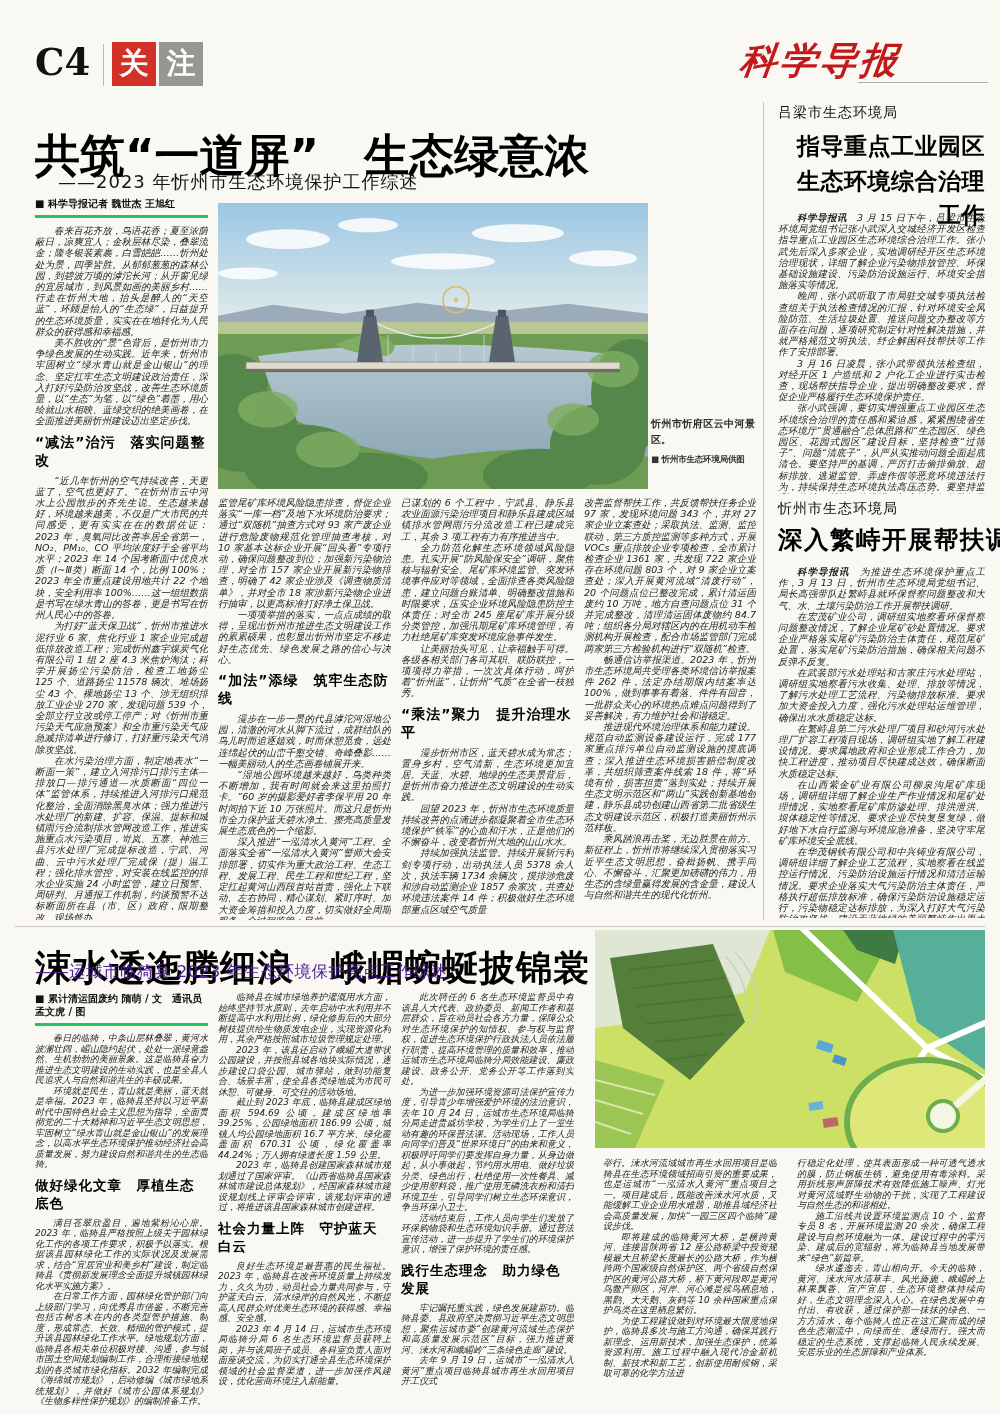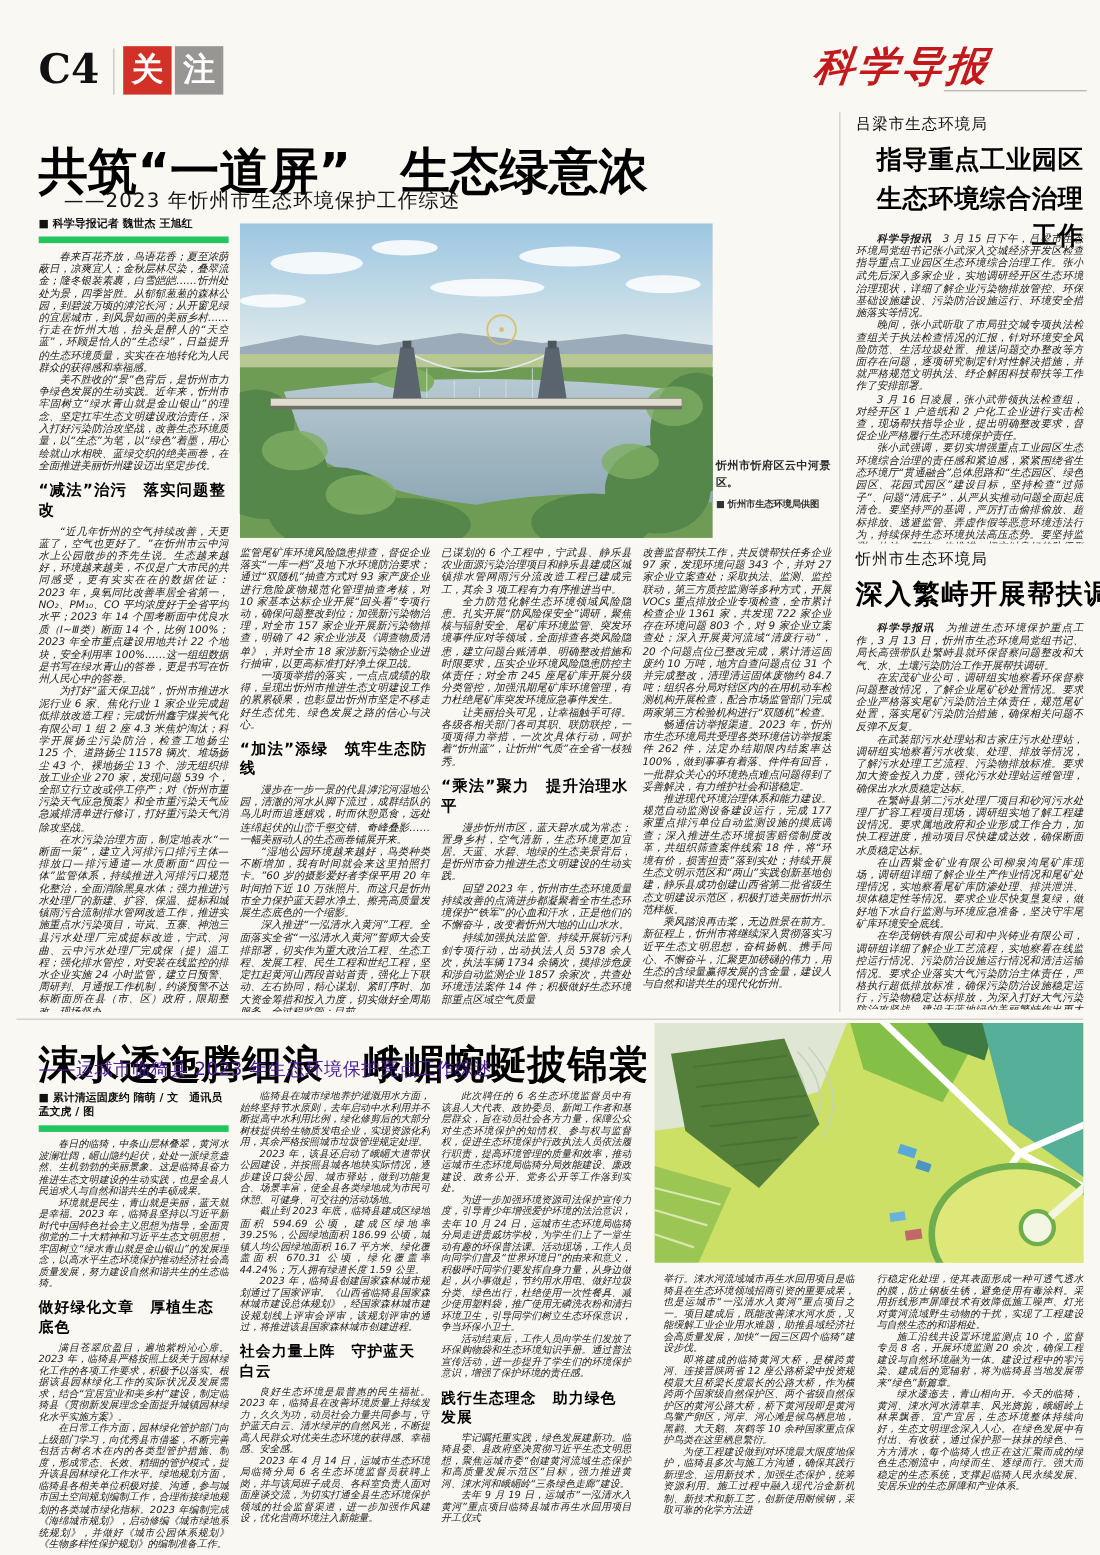--- a/index.html
+++ b/index.html
@@ -20,21 +20,21 @@
   .meta-rule{left:858px;top:82px;width:130px;height:1px;background:#aaa;}
 
   
   .main-hl{left:35px;top:99px;width:724px;font-size:45px;font-weight:900;color:#000;
            letter-spacing:0px;line-height:1.2;white-space:nowrap;}
   .main-sub{left:58px;top:170px;font-size:18px;color:#151515;letter-spacing:1px;}
   .col{position:absolute;overflow:hidden;}
   .bp{margin:0;font-size:9.5px;line-height:11.2px;text-align:justify;text-indent:2em;color:#212121;font-style:italic;}
   .bp.noind{text-indent:0;}
   .sec-h{margin:7px 0 5px;font-size:14px;font-weight:bold;color:#000;letter-spacing:1px;}
-  .byline{margin:0 0 7px;font-size:10px;font-weight:bold;color:#111;border-bottom:6px solid #22c55e;
+  .byline{margin:0 0 7px;font-size:10px;font-weight:bold;color:#111;border-bottom:3px solid #22c55e;
           padding-bottom:5px;text-indent:0;line-height:13px;}
   .dense .bp{font-size:9px;line-height:10.5px;}
   .dense .sec-h{font-size:13.5px;}
 
   .photo-frame{left:218px;top:203px;width:430px;height:286px;}
   .photo-frame svg{display:block;width:100%;height:100%;}
   .caption{left:651px;top:416px;width:104px;font-size:10px;font-weight:bold;color:#2a2a2a;
            line-height:16px;text-align:justify;}
   .caption .credit{display:block;margin-top:3px;font-size:8.5px;color:#333;letter-spacing:-0.2px;}
 
@@ -236,21 +236,21 @@
       <rect x="214" y="172" width="14" height="8" fill="#69b2dd" transform="rotate(-8 221 176)"></rect>
     </svg>
   </div>
 
   <div class="col dense" style="left:35px;top:992px;width:173px;height:416px;">
       <p class="byline">■ 累计清运固废约 隋萌 / 文　通讯员 孟文虎 / 图</p>
       <p class="bp">春日的临猗，中条山层林叠翠，黄河水波澜壮阔，嵋山隐约起伏，处处一派绿意盎然、生机勃勃的美丽景象。这是临猗县奋力推进生态文明建设的生动实践，也是全县人民追求人与自然和谐共生的丰硕成果。</p>
       <p class="bp">环境就是民生，青山就是美丽，蓝天就是幸福。2023 年，临猗县坚持以习近平新时代中国特色社会主义思想为指导，全面贯彻党的二十大精神和习近平生态文明思想，牢固树立“绿水青山就是金山银山”的发展理念，以高水平生态环境保护推动经济社会高质量发展，努力建设自然和谐共生的生态临猗。</p>
       <h3 class="sec-h">做好绿化文章　厚植生态底色</h3>
       <p class="bp">满目苍翠欣盈目，遍地紫粉沁心扉。2023 年，临猗县严格按照上级关于园林绿化工作的各项工作要求，积极予以落实。根据该县园林绿化工作的实际状况及发展需求，结合“宜居宜业和美乡村”建设，制定临猗县《贯彻新发展理念全面提升城镇园林绿化水平实施方案》。</p>
-      <p class="bp">在日常工作方面，园林绿化管护部门向上级部门学习，向优秀县市借鉴，不断完善包括古树名木在内的各类型管护措施、制度，形成常态、长效、精细的管护模式，提升该县园林绿化工作水平。绿地规划方面，临猗县各相关单位积极对接、沟通，参与城市国土空间规划编制工作，合理衔接绿地规划的各类城市绿化指标。2023 年编制完成《海绵城市规划》，启动修编《城市绿地系统规划》，并做好《城市公园体系规划》《生物多样性保护规划》的编制准备工作。</p>
+      <p class="bp">在日常工作方面，园林绿化管护部门向上级部门学习，向优秀县市借鉴，不断完善包括古树名木在内的各类型管护措施、制度，形成常态、长效、精细的管护模式，提升该县园林绿化工作水平。绿地规划方面，临猗县各相关单位积极对接、沟通，参与城市国土空间规划编制工作，合理衔接绿地规划的各类城市绿化指标。2032 年编制完成《海绵城市规划》，启动修编《城市绿地系统规划》，并做好《城市公园体系规划》《生物多样性保护规划》的编制准备工作。</p>
     </div>
   <div class="col dense" style="left:218px;top:992px;width:173px;height:416px;">
       <p class="bp">临猗县在城市绿地养护灌溉用水方面，始终坚持节水原则，去年启动中水利用并不断提高中水利用比例，绿化修剪后的大部分树枝提供给生物质发电企业，实现资源化利用，其余严格按照城市垃圾管理规定处理。</p>
       <p class="bp">2023 年，该县还启动了峨嵋大道带状公园建设，并按照县城各地块实际情况，逐步建设口袋公园、城市驿站，做到功能复合、场景丰富，使全县各类绿地成为市民可休憩、可健身、可交往的活动场地。</p>
       <p class="bp">截止到 2023 年底，临猗县建成区绿地面积 594.69 公顷，建成区绿地率 39.25%，公园绿地面积 186.99 公顷，城镇人均公园绿地面积 16.7 平方米、绿化覆盖面积 670.31 公顷，绿化覆盖率 44.24%；万人拥有绿道长度 1.59 公里。</p>
       <p class="bp">2023 年，临猗县创建国家森林城市规划通过了国家评审。《山西省临猗县国家森林城市建设总体规划》，经国家森林城市建设规划线上评审会评审，该规划评审的通过，将推进该县国家森林城市创建进程。</p>
       <h3 class="sec-h">社会力量上阵　守护蓝天白云</h3>
       <p class="bp">良好生态环境是最普惠的民生福祉。2023 年，临猗县在改善环境质量上持续发力，久久为功，动员社会力量共同参与，守护蓝天白云、清水绿岸的自然风光，不断提高人民群众对优美生态环境的获得感、幸福感、安全感。</p>
       <p class="bp">2023 年 4 月 14 日，运城市生态环境局临猗分局 6 名生态环境监督员获聘上岗，并与该局班子成员、各科室负责人面对面座谈交流，为切实打通全县生态环境保护领域的社会监督渠道，进一步加强作风建设，优化营商环境注入新能量。</p>
     </div>

